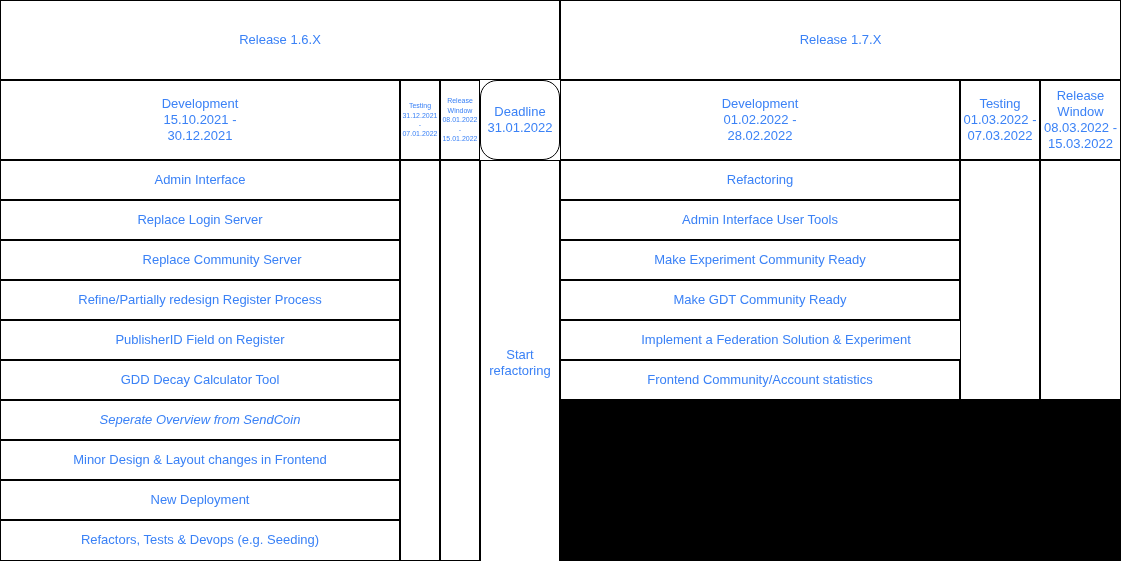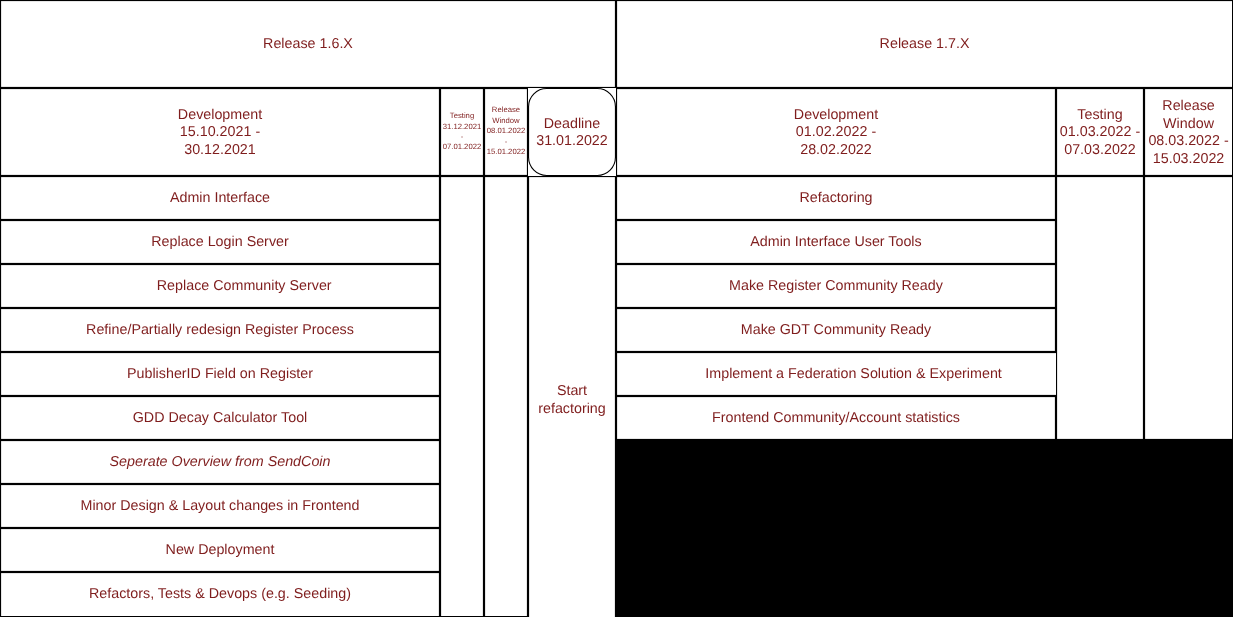--- a/index.html
+++ b/index.html
@@ -5,21 +5,21 @@
   html, body {
     margin: 0;
     padding: 0;
     background: #ffffff;
   }
   .canvas {
     position: relative;
     width: 1121px;
     height: 561px;
     background: #ffffff;
-    color: #7f1d1d;
+    color: #3b82f6;
     font-family: "Liberation Sans", sans-serif;
     overflow: hidden;
   }
   .cell {
     position: absolute;
     box-sizing: border-box;
     border: 1px solid #000000;
     background: #ffffff;
     display: flex;
     align-items: center;
@@ -86,21 +86,21 @@
   <div class="cell" style="left:960px; top:80px; width:80px; height:80px;">Testing
 01.03.2022 -
 07.03.2022</div>
   <div class="cell" style="left:1040px; top:80px; width:81px; height:80px;">Release
 Window
 08.03.2022 -
 15.03.2022</div>
 
   <div class="cell" style="left:560px; top:160px; width:400px; height:40px;">Refactoring</div>
   <div class="cell" style="left:560px; top:200px; width:400px; height:40px;">Admin Interface User Tools</div>
-  <div class="cell" style="left:560px; top:240px; width:400px; height:40px;">Make Register Community Ready</div>
+  <div class="cell" style="left:560px; top:240px; width:400px; height:40px;">Make Experiment Community Ready</div>
   <div class="cell" style="left:560px; top:280px; width:400px; height:40px;">Make GDT Community Ready</div>
   <div class="cell" style="left:560px; top:320px; width:432px; height:40px;">Implement a Federation Solution &amp; Experiment</div>
   <div class="cell" style="left:560px; top:360px; width:400px; height:40px;">Frontend Community/Account statistics</div>
 
   <div class="cell" style="left:960px; top:160px; width:80px; height:240px;"></div>
   <div class="cell" style="left:1040px; top:160px; width:81px; height:240px;"></div>
 
   <div class="black-block" style="left:560px; top:400px; width:561px; height:161px;"></div>
 
 </div>

